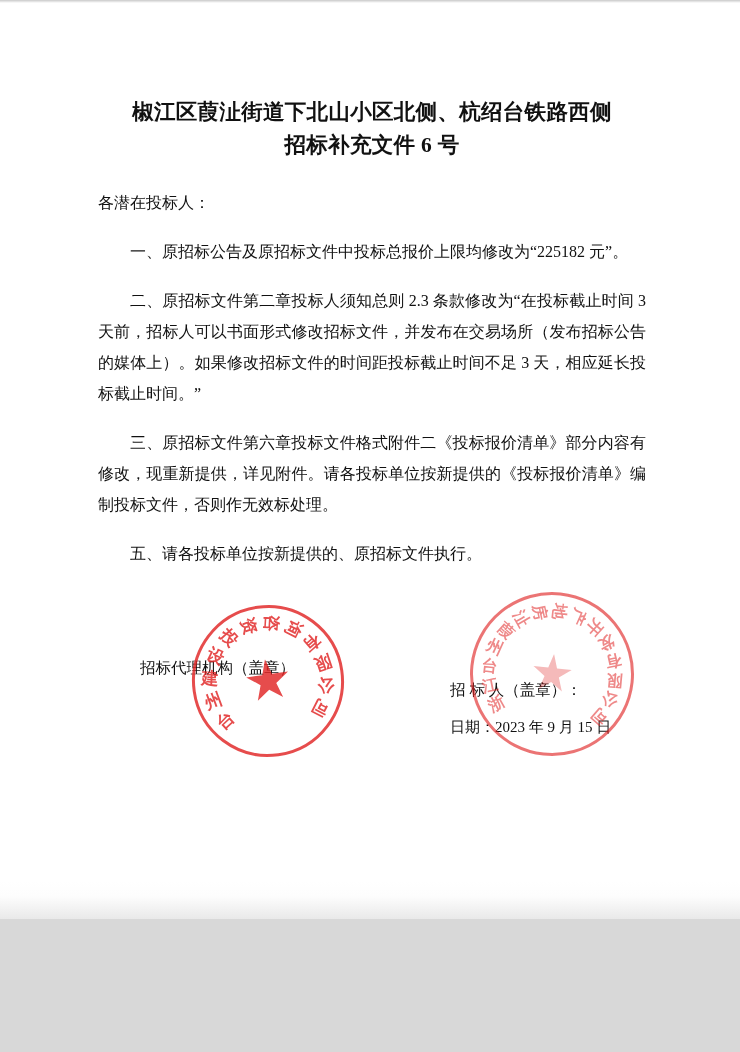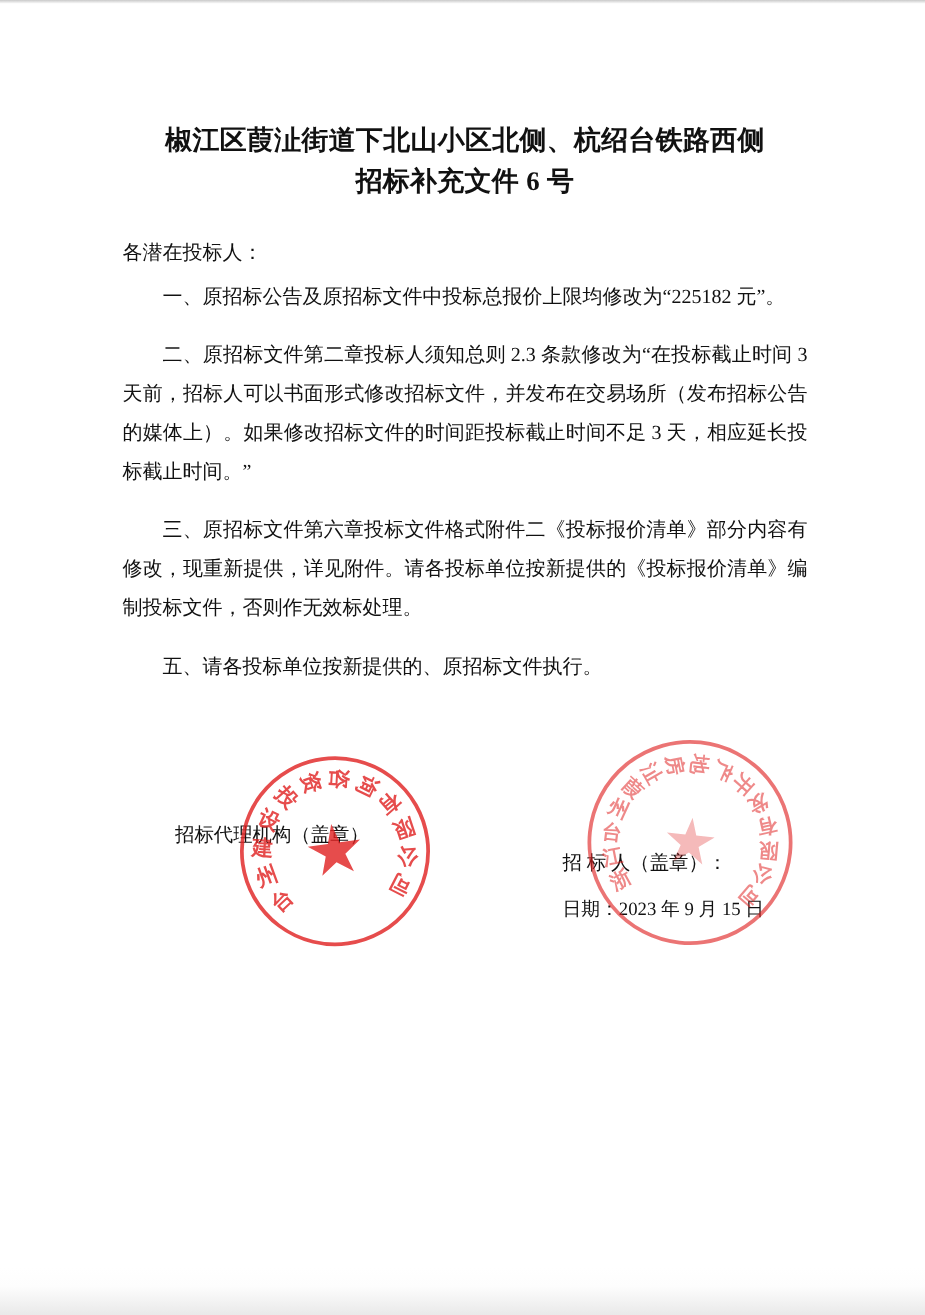--- a/index.html
+++ b/index.html
@@ -8,21 +8,21 @@
     background: #d8d8d8;
   }
   body {
     width: 740px;
     height: 1052px;
     font-family: "Liberation Serif", "DejaVu Serif", serif;
   }
   .page {
     position: relative;
     width: 740px;
-    height: 1052px;
+    height: 919px;
     background: #ffffff;
     overflow: hidden;
   }
   .paper-edge-top {
     position: absolute;
     top: 0; left: 0; right: 0;
     height: 3px;
     background: linear-gradient(to bottom, #c9c9c9, #ffffff);
   }
   .paper-edge-bottom {
@@ -56,21 +56,21 @@
     color: #111;
     margin-top: 26px;
     text-align: left;
   }
   .para {
     font-size: 16px;
     line-height: 31px;
     color: #111;
     text-indent: 32px;
     text-align: justify;
-    margin-top: 4px;
+    margin-top: 18px;
   }
   .sign-area {
     position: absolute;
     top: 650px;
     left: 98px;
     width: 560px;
     height: 110px;
   }
   .sign-left {
     position: absolute;

